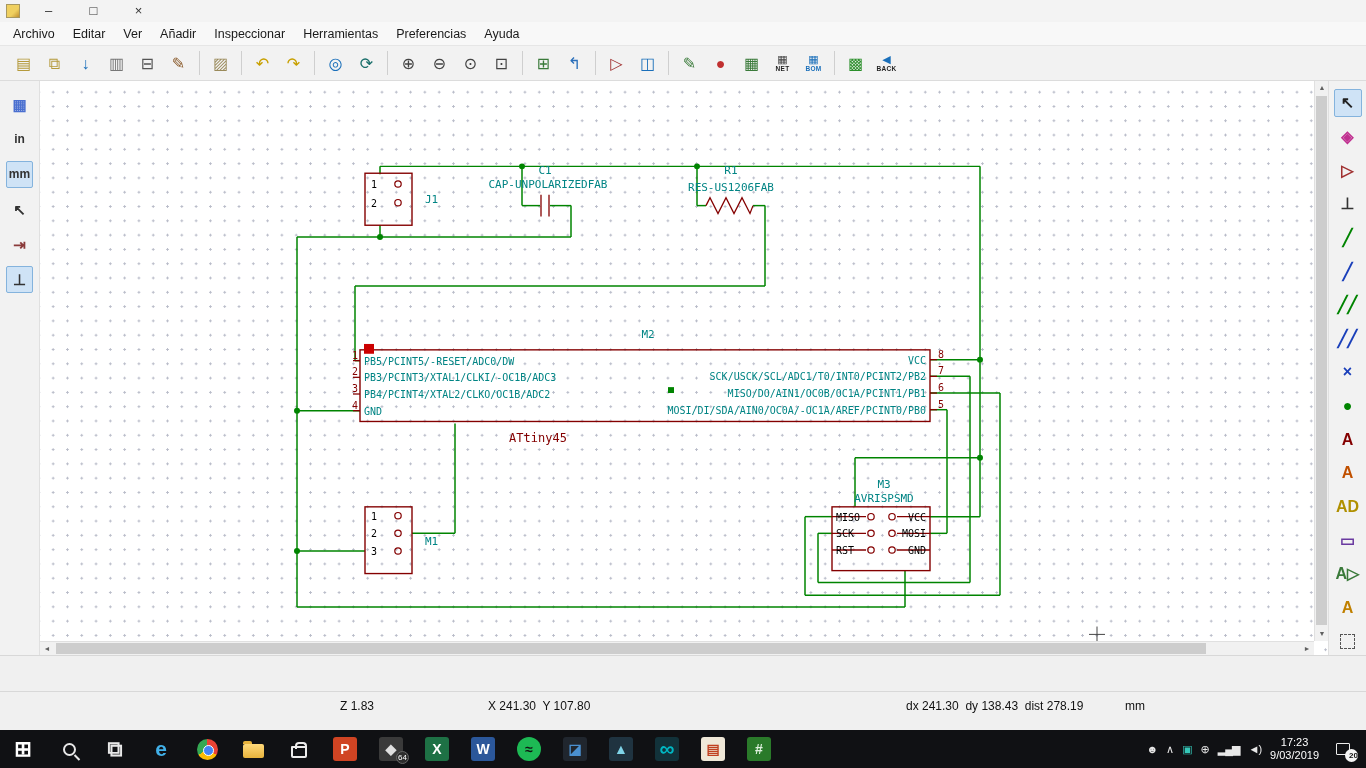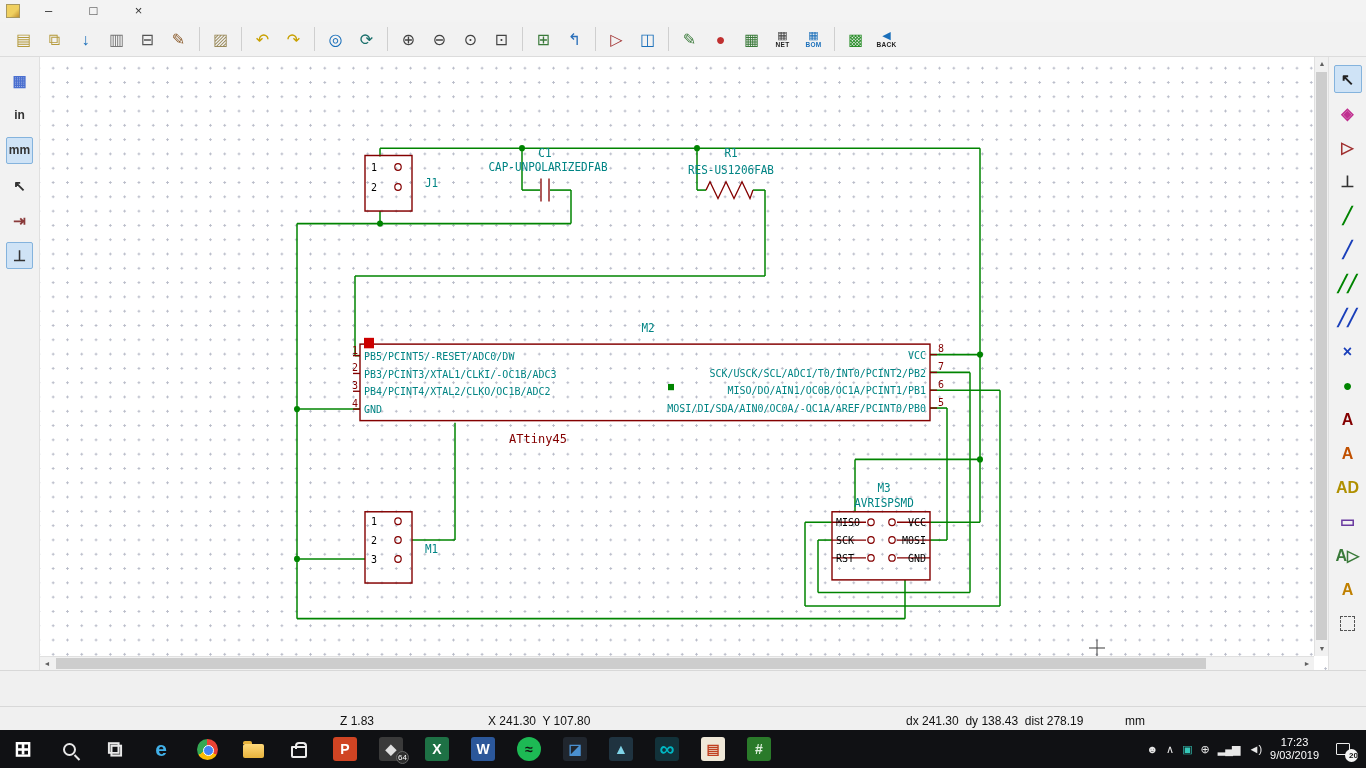--- a/index.html
+++ b/index.html
@@ -43,21 +43,21 @@
   .canvas svg { position:absolute; left:0; top:0; width:100%; height:100%; }
   .vscroll { position:absolute; top:0; right:0; bottom:14px; width:14px; background:#f1f1f1; border-left:1px solid #e0e0e0; }
   .hscroll { position:absolute; left:0; right:14px; bottom:0; height:14px; background:#f1f1f1; border-top:1px solid #e0e0e0; }
   .sarrow { position:absolute; width:14px; height:14px; font-size:7px; color:#606060; text-align:center; line-height:14px; }
   .sarrow.top{ top:0; } .sarrow.bottom{ bottom:0; } .sarrow.left{ left:0; } .sarrow.right{ right:0; }
   .vthumb { position:absolute; left:1px; right:1px; top:15px; height:calc(100% - 31px); background:#cdcdcd; }
   .hthumb { position:absolute; top:1px; bottom:1px; left:16px; width:1150px; background:#cdcdcd; }
 
   
   .msgpanel { height:36px; background:#f0f0f0; border-top:1px solid #d8d8d8; flex:0 0 auto; }
-  .statusbar { height:24px; background:#f0f0f0; border-top:1px solid #d8d8d8; position:relative; font-size:12px; color:#111; flex:0 0 auto; }
+  .statusbar { height:39px; background:#f0f0f0; border-top:1px solid #d8d8d8; position:relative; font-size:12px; color:#111; flex:0 0 auto; }
   .sb { position:absolute; top:7px; white-space:pre; }
   .sb.z { left:340px; } .sb.pos { left:488px; } .sb.delta { left:858px;margin-left:48px; } .sb.units { left:1125px; }
 
   
   .taskbar { height:38px; background:#101114; display:flex; align-items:center; color:#fff; flex:0 0 auto; }
   .tb-apps { display:flex; align-items:center; height:100%; }
   .tapp { width:46px; height:100%; display:flex; align-items:center; justify-content:center; position:relative; }
   .tile { width:24px; height:24px; display:flex; align-items:center; justify-content:center; font-size:14px; font-weight:bold; border-radius:3px; line-height:24px; }
   .tile.round { border-radius:50%; }
   .tile.big { font-size:21px; }
@@ -85,20 +85,30 @@
 
   <div class="titlebar">
     <span class="appicon"></span>
     <span class="wbtns">
       <span class="wbtn">–</span>
       <span class="wbtn">□</span>
       <span class="wbtn">×</span>
     </span>
   </div>
 
+  <div class="menubar">
+      <span class="menu-item">Archivo</span>
+      <span class="menu-item">Editar</span>
+      <span class="menu-item">Ver</span>
+      <span class="menu-item">Añadir</span>
+      <span class="menu-item">Inspeccionar</span>
+      <span class="menu-item">Herramientas</span>
+      <span class="menu-item">Preferencias</span>
+      <span class="menu-item">Ayuda</span>
+    </div>
 
   <div class="toolbar">
       <div class="tbtn">
         <span class="tglyph" style="color: rgb(181, 154, 60);">▤</span>
       </div>
       <div class="tbtn">
         <span class="tglyph" style="color: rgb(181, 154, 60);">⧉</span>
       </div>
       <div class="tbtn">
         <span class="tglyph" style="color: rgb(26, 111, 186);">↓</span>

